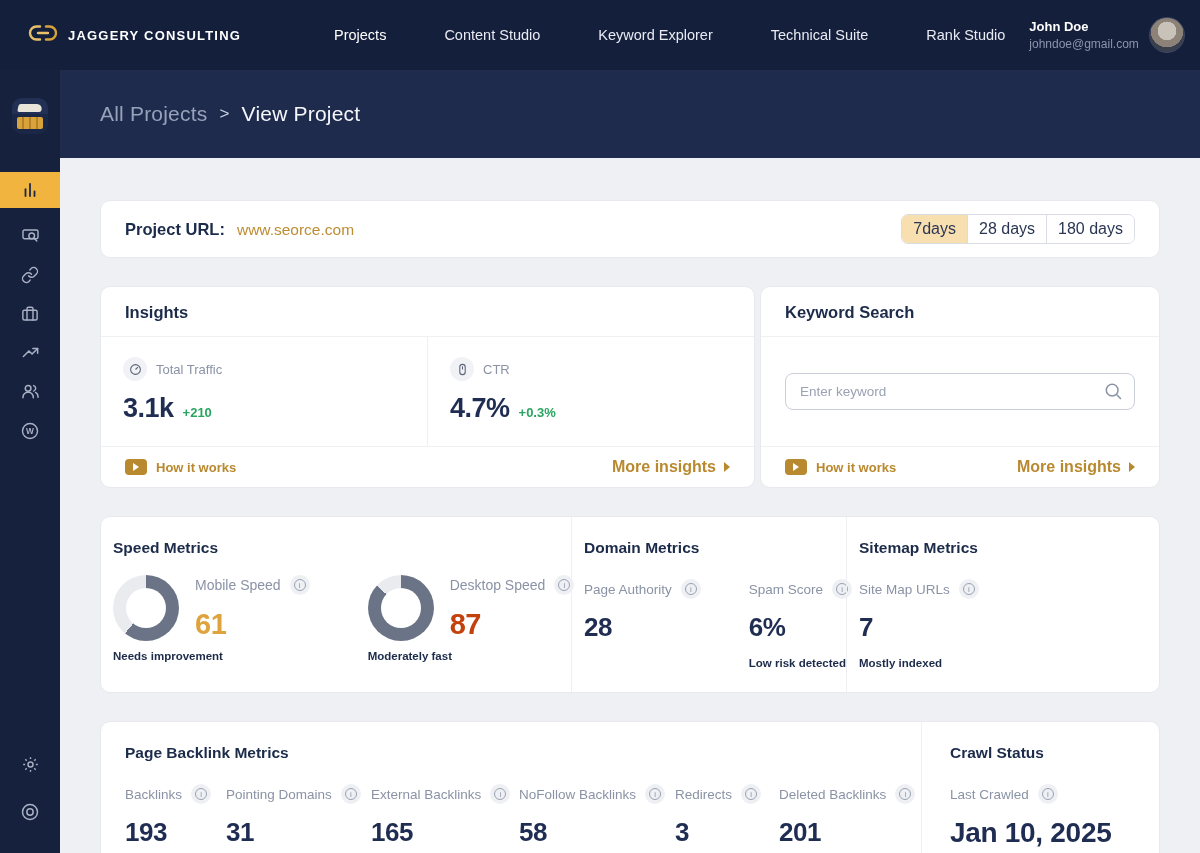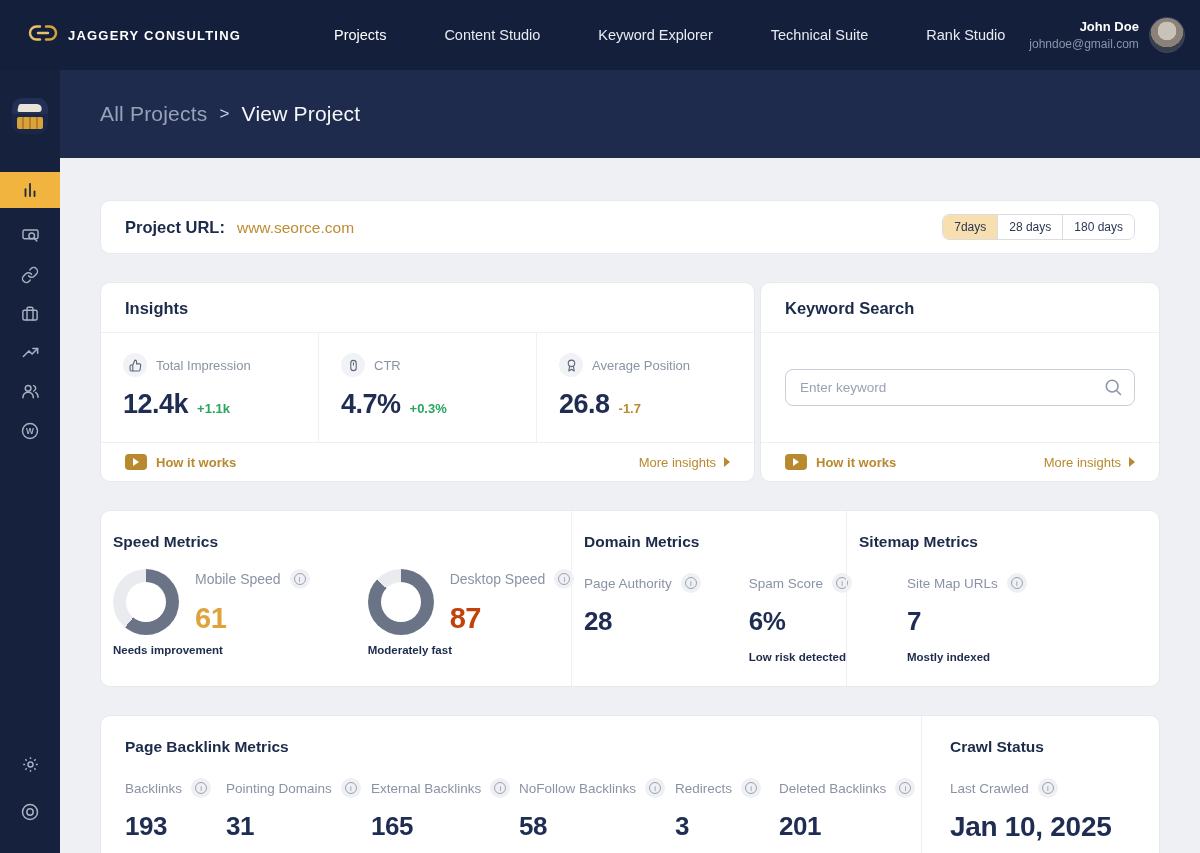--- a/index.html
+++ b/index.html
@@ -8,21 +8,21 @@
 
   
   .navbar { height:70px; background:#141f3b; display:flex; align-items:center; padding:0 22px 0 28px; }
   .brand { display:flex; align-items:center; gap:10px; width:234px; flex:0 0 auto; }
   .brand-name { color:#fff; font-size:13px; font-weight:700; letter-spacing:1.2px; white-space:nowrap; }
   .top-nav { display:flex; align-items:center; gap:58px; margin-left:72px; }
   .top-nav a { text-decoration:none; color:#e8ebf3; font-size:14.5px; white-space:nowrap; cursor:pointer; }
   .top-nav a.active { color:#ffffff; }
   .nav-divider { margin-left:auto; width:1px; height:42px; background:#2c3a5e; }
   .user-block { display:flex; align-items:center; gap:10px; margin-left:24px; }
-  .user-text { text-align:right; line-height:1.35; }
+  .user-text { line-height:1.35; }
   .user-name { color:#fff; font-size:13px; font-weight:700; }
   .user-email { color:#8property; color:#8b94ab; font-size:12px; }
   .avatar { width:36px; height:36px; border-radius:50%; background:radial-gradient(circle at 50% 38%, #c9c2b8 0 34%, #8d8277 35% 60%, #3a3f4d 61%); border:1px solid #3c4763; }
 
   
   .frame { display:flex; height:783px; }
   .sidebar { width:60px; flex:0 0 auto; background:#16213d; display:flex; flex-direction:column; align-items:center; }
   .app-icon { width:36px; height:36px; margin-top:28px; border-radius:10px;
       background:linear-gradient(180deg,#223055 0 45%, #1b2747 45% 100%); position:relative; overflow:hidden; }
   .app-icon::before { content:""; position:absolute; left:6px; top:6px; width:24px; height:8px; background:#e8e4da; border-radius:2px 6px 2px 2px; transform:skewX(-12deg); }
@@ -45,41 +45,41 @@
   
   .card { background:#fff; border:1px solid #e7e9ee; border-radius:10px; }
   .card-head { padding:16px 24px 14px; font-size:16.5px; font-weight:700; color:#1c2b4a; border-bottom:1px solid #eef0f3; }
 
   
   .proj-bar { display:flex; align-items:center; justify-content:space-between; padding:13px 24px; }
   .proj-left { display:flex; align-items:baseline; gap:12px; }
   .proj-label { font-size:16.5px; font-weight:700; color:#1c2b4a; }
   .proj-url { font-size:15.5px; color:#bd8c33; cursor:pointer; }
   .range-group { display:flex; border:1px solid #d9dce3; border-radius:7px; overflow:hidden; background:#fff; }
-  .range-btn { font-size:12px; color:#2a3654; padding:5px 11px; background:#fff; border:none; border-left:1px solid #d9dce3; cursor:pointer; font-family:inherit; }
+  .range-btn { font-size:16px; color:#2a3654; padding:5px 11px; background:#fff; border:none; border-left:1px solid #d9dce3; cursor:pointer; font-family:inherit; }
   .range-btn:first-child { border-left:none; }
   .range-btn.active { background:#f8dfb0; }
 
   
   .row2 { display:flex; gap:5px; margin-top:28px; }
   .insights-card { width:655px; flex:0 0 auto; display:flex; flex-direction:column; }
   .keyword-card { flex:1; display:flex; flex-direction:column; }
   .metrics-row { display:flex; flex:1; }
   .metric-col { flex:1; padding:20px 22px 22px; border-left:1px solid #eef0f3; }
   .metric-col:first-child { border-left:none; }
   .m-label-row { display:flex; align-items:center; gap:9px; color:#8a93a5; font-size:13px; white-space:nowrap; }
   .m-icon { width:24px; height:24px; border-radius:50%; background:#f1f2f6; color:#5b6478; display:flex; align-items:center; justify-content:center; flex:0 0 auto; }
   .m-value-row { margin-top:12px; display:flex; align-items:baseline; gap:9px; }
   .m-value { font-size:27px; font-weight:700; color:#1f2d52; letter-spacing:-.5px; }
   .m-delta { font-size:13px; font-weight:700; }
   .card-foot { border-top:1px solid #eef0f3; padding:11px 24px; display:flex; justify-content:space-between; }
   .how-link { display:flex; align-items:center; gap:9px; color:#b9892f; font-size:13px; font-weight:700; cursor:pointer; }
   .play-btn { width:22px; height:16px; background:#b9892f; border-radius:4px; position:relative; }
   .play-btn::after { content:""; position:absolute; left:8px; top:4px; border-left:6px solid #fff; border-top:4px solid transparent; border-bottom:4px solid transparent; }
-  .more-link { display:flex; align-items:center; gap:8px; color:#b9892f; font-size:13px; font-weight:400; cursor:pointer; }
+  .more-link { display:flex; align-items:center; gap:8px; color:#b9892f; font-size:16px; font-weight:700; cursor:pointer; }
   .more-caret { width:0; height:0; border-left:6px solid #b9892f; border-top:5px solid transparent; border-bottom:5px solid transparent; }
   .kw-body { flex:1; display:flex; align-items:center; padding:0 24px; }
   .kw-input-wrap { position:relative; width:100%; }
   .kw-input { width:100%; height:37px; border:1px solid #c9ced8; border-radius:8px; padding:0 40px 0 14px; font-size:13.5px; color:#2a3654; font-family:inherit; outline:none; background:#fff; }
   .kw-input::placeholder { color:#9aa2b3; }
   .kw-search-ic { position:absolute; right:12px; top:8px; color:#8a93a5; }
 
   
   .row3 { display:flex; margin-top:28px; }
   .sect { padding:22px 12px; }
@@ -95,21 +95,21 @@
   .donut-hole { position:absolute; inset:13px; background:#fff; border-radius:50%; }
   .gauge-meta { display:flex; flex-direction:column; gap:13px; }
   .gauge-label-row { display:flex; align-items:center; gap:9px; color:#8a93a5; font-size:14px; white-space:nowrap; }
   .gauge-value { font-size:29px; font-weight:700; letter-spacing:-.5px; }
   .gauge-status { margin-top:9px; font-size:11.5px; font-weight:700; color:#1c2b4a; }
   .stat { display:flex; flex-direction:column; }
   .stat-label-row { display:flex; align-items:center; gap:9px; color:#8a93a5; font-size:13.5px; white-space:nowrap; }
   .stat-value { margin-top:13px; font-size:26px; font-weight:700; color:#1f2d52; letter-spacing:-.5px; }
   .stat-note { margin-top:14px; font-size:11.5px; font-weight:700; color:#1c2b4a; min-height:13px; white-space:nowrap; }
   .domain-stats { display:flex; gap:48px; margin-top:22px; }
-  .sitemap-stats { margin-top:22px;margin-left:48px; }
+  .sitemap-stats { margin-top:22px; }
 
   
   .row4 { display:flex; margin-top:28px; min-height:200px; }
   .backlinks-sect { width:820px; flex:0 0 auto; padding:22px 0 22px 24px; }
   .crawl-sect { flex:1; border-left:1px solid #eef0f3; padding:22px 24px 22px 28px; }
   .bl-stats { display:flex; margin-top:22px; }
   .bl-stats .stat:nth-child(1){ width:101px; }
   .bl-stats .stat:nth-child(2){ width:145px; }
   .bl-stats .stat:nth-child(3){ width:148px; }
   .bl-stats .stat:nth-child(4){ width:156px; }
@@ -262,60 +262,45 @@
         </div>
       </div>
 
       <div class="row2">
         <div class="card insights-card">
           <div class="card-head">Insights</div>
           <div class="metrics-row">
             <div class="metric-col">
               <div class="m-label-row">
                 <span class="m-icon">
-                  <svg width="13" height="13" viewBox="0 0 24 24" fill="none" stroke="currentColor" stroke-width="2" stroke-linejoin="round">
-                      <path d="M14 9V5a3 3 0 0 0-3-3l-4 9v11h11.28a2 2 0 0 0 2-1.7l1.38-9a2 2 0 0 0-2-2.3z"></path>
-                      <path d="M7 22H4a2 2 0 0 1-2-2v-7a2 2 0 0 1 2-2h3"></path>
+                  <svg width="13" height="13" viewBox="0 0 24 24" fill="none" stroke="currentColor" stroke-width="2">
+                      <circle cx="12" cy="12" r="9"></circle>
+                      <line x1="12" y1="12" x2="16.5" y2="7.5"></line>
                     </svg>
                 </span>
-                <span>Total Impression</span>
+                <span>Total Traffic</span>
               </div>
               <div class="m-value-row">
-                <span class="m-value">12.4k</span>
-                <span class="m-delta" style="color: rgb(42, 165, 96);">+1.1k</span>
+                <span class="m-value">3.1k</span>
+                <span class="m-delta" style="color: rgb(42, 165, 96);">+210</span>
               </div>
             </div>
             <div class="metric-col">
               <div class="m-label-row">
                 <span class="m-icon">
                   <svg width="13" height="13" viewBox="0 0 24 24" fill="none" stroke="currentColor" stroke-width="2" stroke-linecap="round">
                       <rect x="7" y="2.5" width="10" height="19" rx="5"></rect>
                       <line x1="12" y1="7" x2="12" y2="11"></line>
                     </svg>
                 </span>
                 <span>CTR</span>
               </div>
               <div class="m-value-row">
                 <span class="m-value">4.7%</span>
                 <span class="m-delta" style="color: rgb(42, 165, 96);">+0.3%</span>
-              </div>
-            </div>
-            <div class="metric-col">
-              <div class="m-label-row">
-                <span class="m-icon">
-                  <svg width="13" height="13" viewBox="0 0 24 24" fill="none" stroke="currentColor" stroke-width="2" stroke-linejoin="round">
-                      <circle cx="12" cy="8" r="6"></circle>
-                      <polyline points="8.5 13 7 22 12 19 17 22 15.5 13"></polyline>
-                    </svg>
-                </span>
-                <span>Average Position</span>
-              </div>
-              <div class="m-value-row">
-                <span class="m-value">26.8</span>
-                <span class="m-delta" style="color: rgb(187, 138, 46);">-1.7</span>
               </div>
             </div>
           </div>
           <div class="card-foot">
             <span class="how-link">
               <span class="play-btn"></span>
               <span>How it works</span>
             </span>
             <span class="more-link">
               <span>More insights</span>

